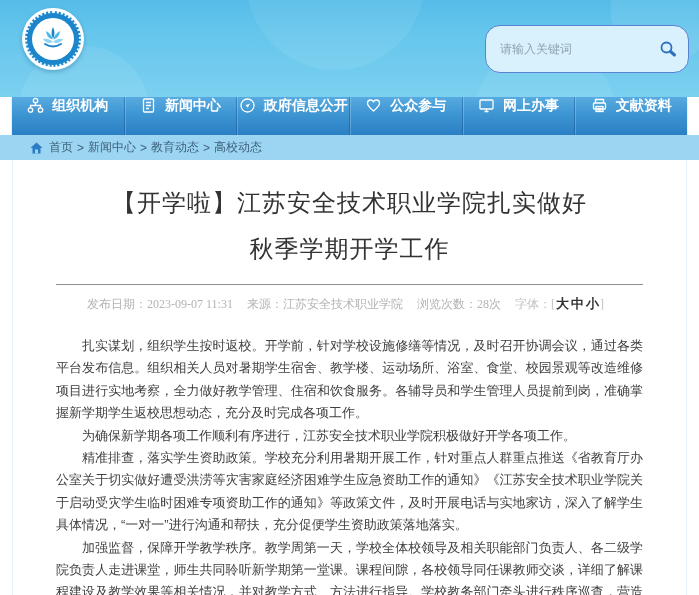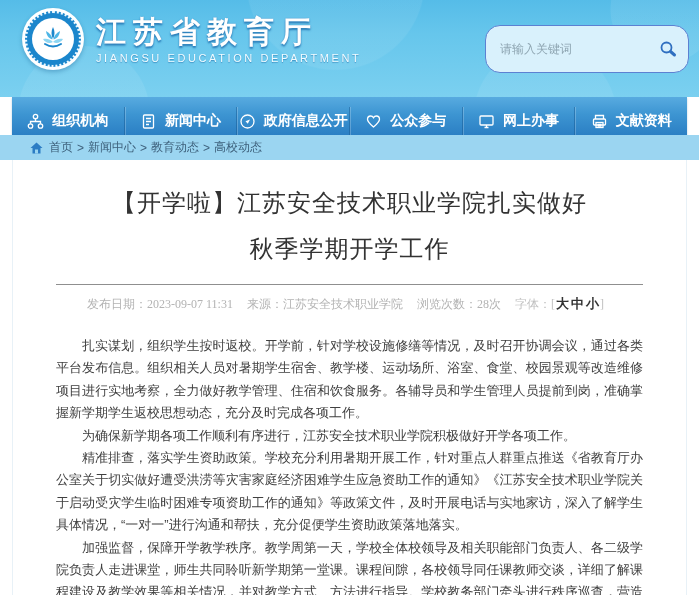--- a/index.html
+++ b/index.html
@@ -57,25 +57,24 @@
   }
   .search-box input::placeholder { color:#8fa6b2; }
   .search-btn { width:20px; height:20px; border:none; background:transparent; cursor:pointer; padding:0; display:flex; align-items:center; justify-content:center; }
   
   .nav {
     margin:0 12px; height:38px; display:flex;
     background:linear-gradient(180deg,#58abe0 0%,#3d95d2 45%,#2b7fc4 100%);
     box-shadow:0 1px 2px rgba(30,100,150,.3);
   }
   .nav-item {
-    flex:1; display:flex; align-items:center; justify-content:center; gap:8px;
+    flex:1; display:flex; justify-content:center; gap:8px;
     color:#ffffff; font-size:14px; font-weight:bold; cursor:pointer;
     border-right:1px solid rgba(20,85,140,.45);
     box-shadow:inset 1px 0 0 rgba(255,255,255,.22);
-    margin-top:10px;
   }
   .nav-item:first-child { box-shadow:none; }
   .nav-item:last-child { border-right:none; }
   .nav-icon { width:17px; height:17px; display:inline-flex; }
   
   .crumb-bar {
     height:25px; background:#9bd5f1; display:flex; align-items:center;
     padding:0 0 0 30px; font-size:12px; color:#3e617c;
   }
   .crumb-bar a { color:#3e617c; text-decoration:none; cursor:pointer; }
@@ -115,24 +114,20 @@
               <path d="M7 8 C11 10 13 13 13.5 16.5 C9.5 15.5 7.5 12 7 8 Z" fill="#4fb6e6"></path>
               <path d="M21 8 C17 10 15 13 14.5 16.5 C18.5 15.5 20.5 12 21 8 Z" fill="#4fb6e6"></path>
               <path d="M4 16 C8 15 12 16.5 14 19 C10 21 6 19.5 4 16 Z" fill="#8ed6f2"></path>
               <path d="M24 16 C20 15 16 16.5 14 19 C18 21 22 19.5 24 16 Z" fill="#8ed6f2"></path>
               <path d="M6 21 Q14 26 22 21" stroke="#1b86cc" stroke-width="2" fill="none" stroke-linecap="round"></path>
             </svg>
           </span>
         </div>
       </div>
     </div>
-    <div class="brand-text">
-      <div class="site-title">江苏省教育厅</div>
-      <div class="site-sub">JIANGSU EDUCATION DEPARTMENT</div>
-    </div>
   </div>
   <div class="search-box">
     <input type="text" placeholder="请输入关键词" style="">
     <button class="search-btn" aria-label="search">
       <svg width="18" height="18" viewBox="0 0 18 18">
         <circle cx="7.5" cy="7.5" r="5" fill="none" stroke="#2f6fc0" stroke-width="1.8"></circle>
         <line x1="11.5" y1="11.5" x2="15.5" y2="15" stroke="#2f6fc0" stroke-width="3" stroke-linecap="round"></line>
       </svg>
     </button>
   </div>

